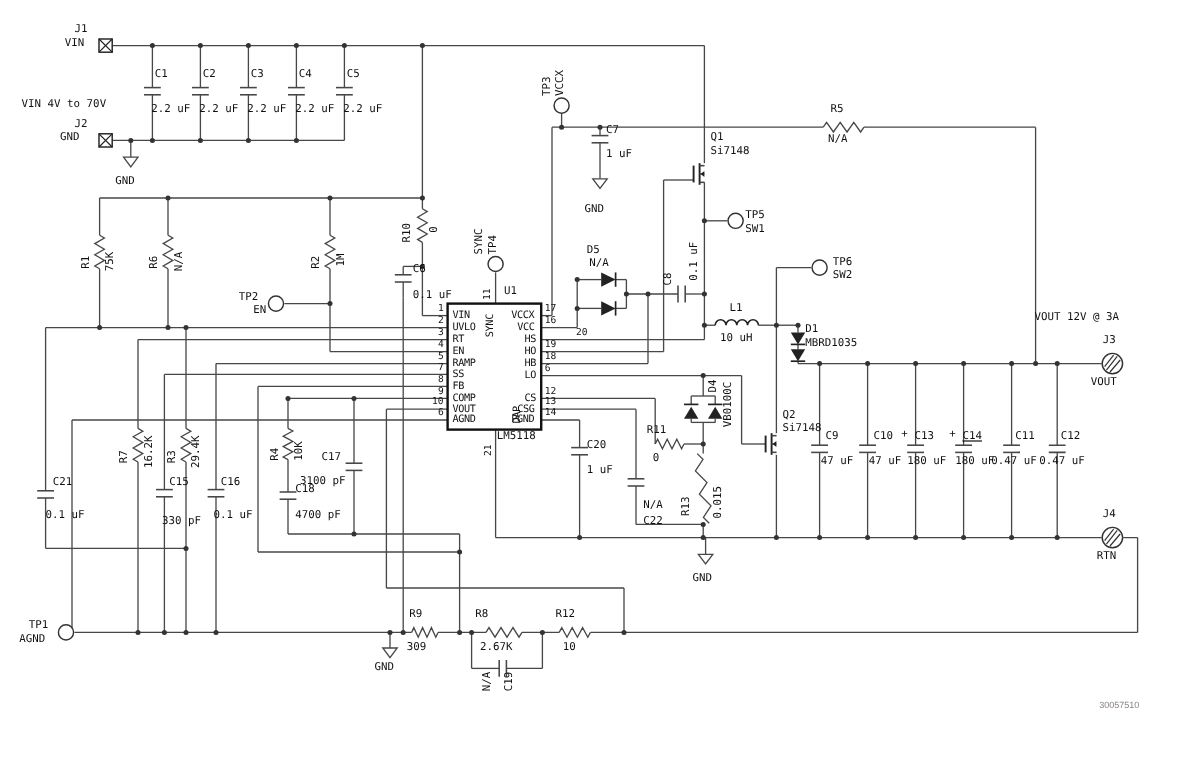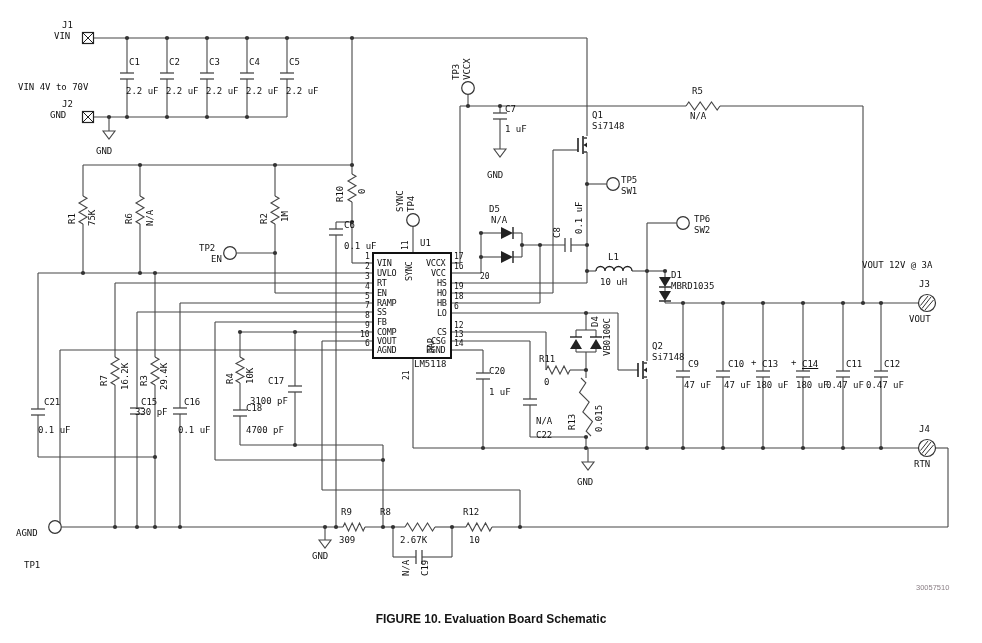--- a/index.html
+++ b/index.html
@@ -523,21 +523,21 @@
       <span class="s" style="left: 454px; top: 339px;">14</span>
       <span class="s r" style="left: 401px; top: 250px;">11</span>
       <span class="s r" style="left: 402px; top: 380px;">21</span>
       <span class="r" style="left: 139px; top: 386px;">R3</span>
       <span class="r" style="left: 159px; top: 390px;">29.4K</span>
       <span class="r" style="left: 99px; top: 386px;">R7</span>
       <span class="r" style="left: 120px; top: 390px;">16.2K</span>
       <span style="left: 44px; top: 397px;">C21</span>
       <span style="left: 38px; top: 425px;">0.1 uF</span>
       <span style="left: 141px; top: 397px;">C15</span>
-      <span style="left: 135px; top: 407px;">330 pF</span>
+      <span style="left: 135px; top: 430px;">330 pF</span>
       <span style="left: 184px; top: 397px;">C16</span>
       <span style="left: 178px; top: 425px;">0.1 uF</span>
       <span class="r" style="left: 225px; top: 384px;">R4</span>
       <span class="r" style="left: 245px; top: 384px;">10K</span>
       <span style="left: 268px; top: 376px;">C17</span>
       <span style="left: 250px; top: 396px;">3100 pF</span>
       <span style="left: 246px; top: 403px;">C18</span>
       <span style="left: 246px; top: 425px;">4700 pF</span>
       <span style="left: 489px; top: 366px;">C20</span>
       <span style="left: 489px; top: 387px;">1 uF</span>
@@ -559,27 +559,26 @@
       <span style="left: 751px; top: 357px;">+</span>
       <span style="left: 762px; top: 359px;">C13</span>
       <span style="left: 756px; top: 380px;">180 uF</span>
       <span style="left: 791px; top: 357px;">+</span>
       <span style="left: 802px; top: 359px; text-decoration: underline;">C14</span>
       <span style="left: 796px; top: 380px;">180 uF</span>
       <span style="left: 846px; top: 359px;">C11</span>
       <span style="left: 826px; top: 380px;">0.47 uF</span>
       <span style="left: 884px; top: 359px;">C12</span>
       <span style="left: 866px; top: 380px;">0.47 uF</span>
-      <span style="left: 24px; top: 516px; margin-top: 44px;">TP1</span>
+      <span style="left: 24px; top: 516px;">TP1</span>
       <span style="left: 16px; top: 528px;">AGND</span>
       <span style="left: 312px; top: 551px;">GND</span>
       <span style="left: 341px; top: 507px;">R9</span>
       <span style="left: 339px; top: 535px;">309</span>
-      <span style="left: 380px; top: 507px;">R8</span>
+      <span style="left: 396px; top: 507px;">R8</span>
       <span style="left: 400px; top: 535px;">2.67K</span>
       <span style="left: 463px; top: 507px;">R12</span>
       <span style="left: 469px; top: 535px;">10</span>
       <span class="r" style="left: 401px; top: 576px;">N/A</span>
       <span class="r" style="left: 420px; top: 576px;">C19</span>
     </div>
-  <div class="caption">FIGURE 10. Evaluation Board Schematic</div>
   <div class="docnum">30057510</div>
 </div>
 
 </body></html>

